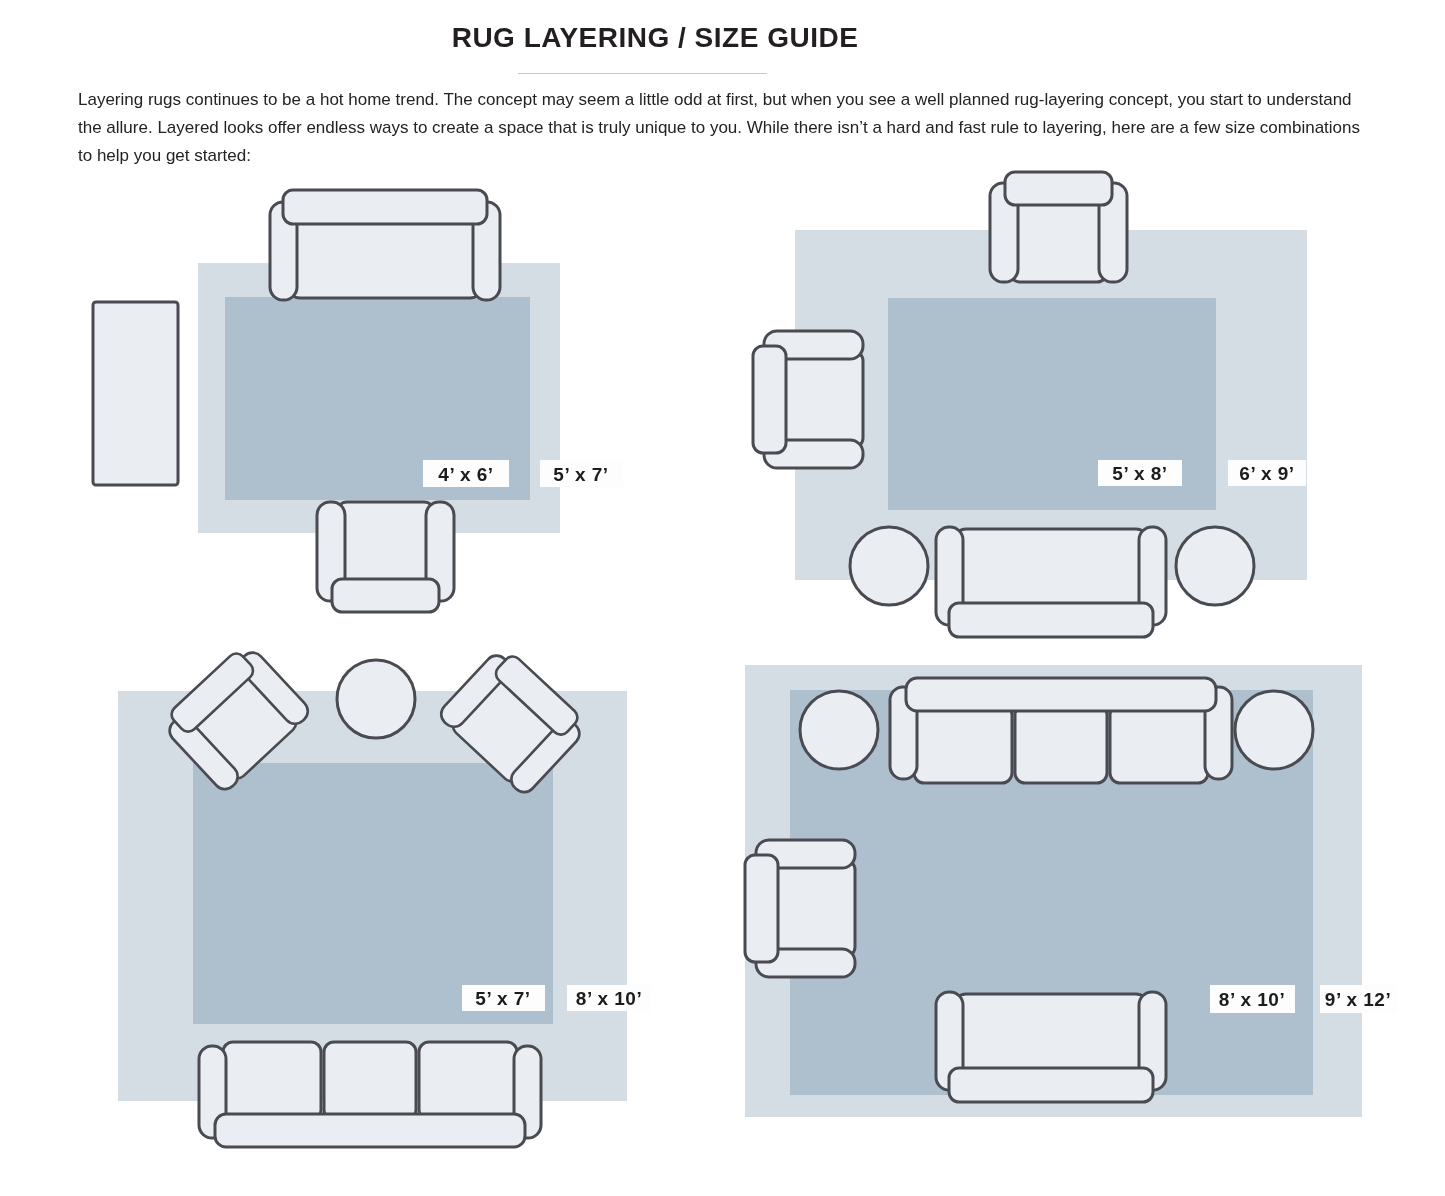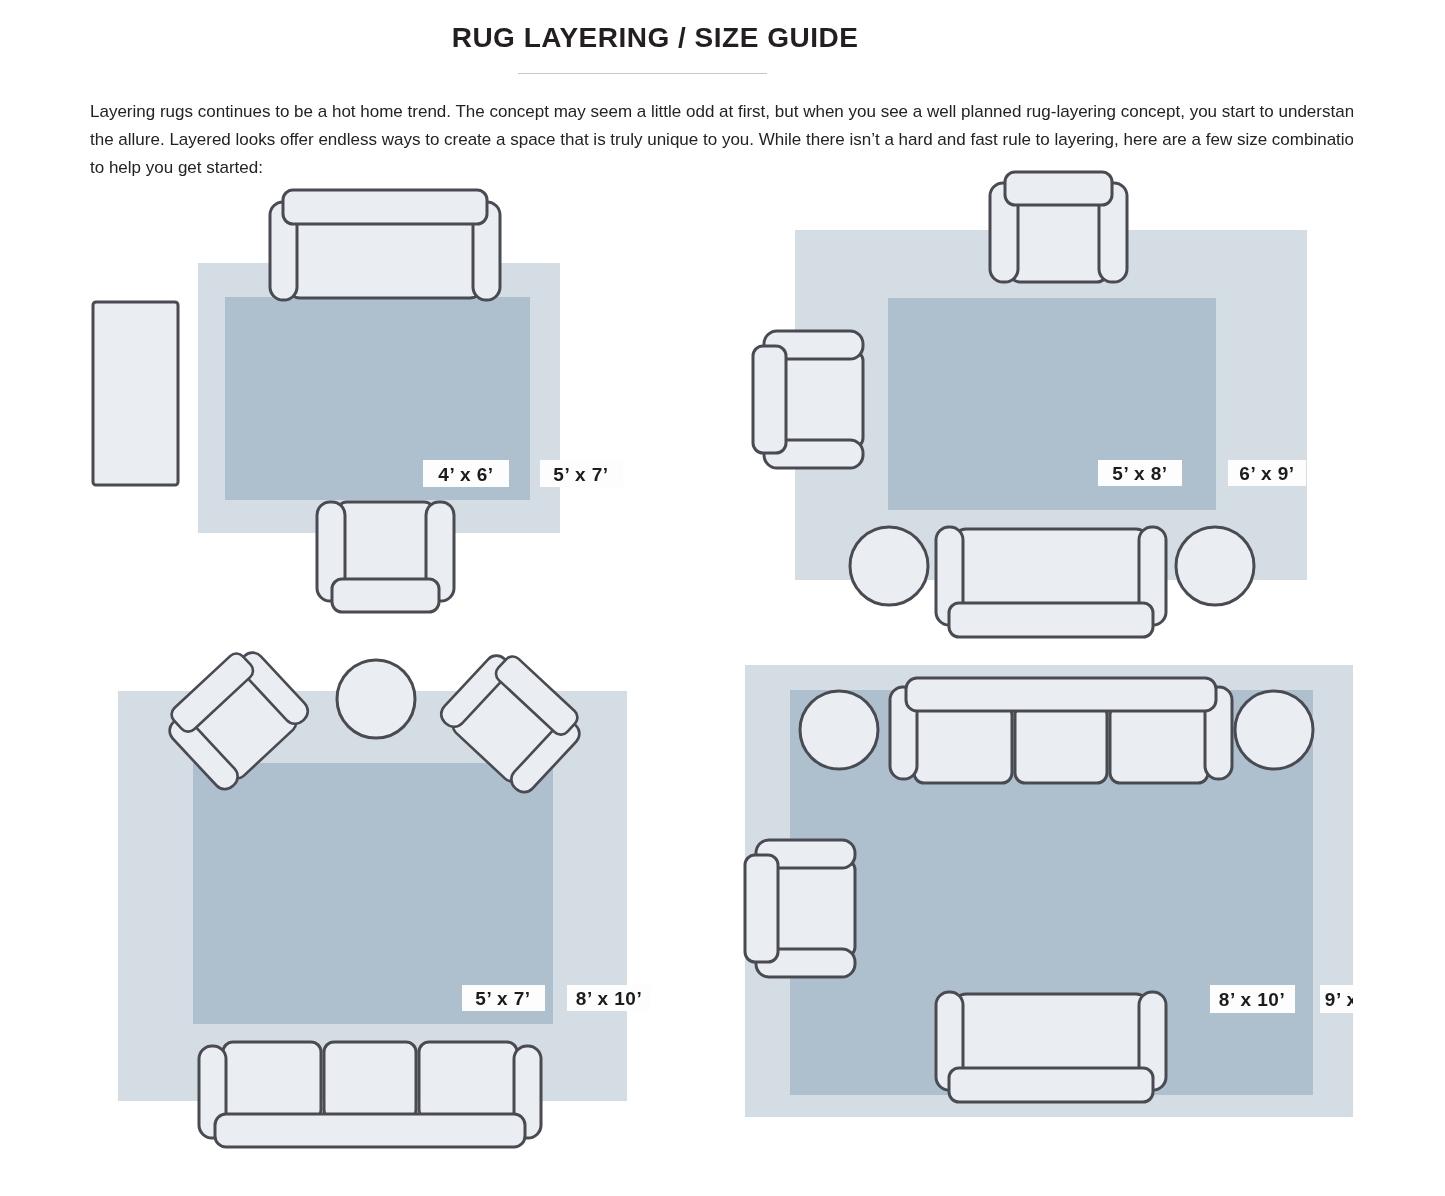--- a/index.html
+++ b/index.html
@@ -9,32 +9,32 @@
     --furniture-fill:#eaeef3;
     --furniture-stroke:#4a4b52;
     --label-bg:#fdfdfd;
     --label-text:#1c1c1e;
     --title-color:#231f20;
     --body-color:#232323;
     --divider-color:#c8c8c8;
   }
   html,body{margin:0;padding:0;}
   body{background:var(--page-bg);font-family:"Liberation Sans", sans-serif;}
-  .page{position:relative;width:1353px;height:1196px;background:var(--page-bg);overflow:hidden;}
+  .page{position:relative;width:1353px;height:1196px;background:var(--page-bg);overflow:hidden;padding-left:44px;}
   .page-title{
     position:absolute;top:22px;left:0;width:1310px;margin:0;
     text-align:center;font-size:28px;font-weight:bold;color:var(--title-color);
     letter-spacing:0.5px;
   }
   .title-divider{
     position:absolute;top:73px;left:518px;width:249px;height:1px;
     background:var(--divider-color);
   }
   .intro{
-    position:absolute;top:86px;left:78px;width:1290px;margin:12px;
+    position:absolute;top:86px;left:78px;width:1290px;margin:0;
     font-size:17px;line-height:28px;color:var(--body-color);
   }
   svg{position:absolute;top:0;left:0;}
   .rug-outer{fill:var(--outer-rug);}
   .rug-inner{fill:var(--inner-rug);}
   .furn{fill:var(--furniture-fill);stroke:var(--furniture-stroke);stroke-width:3;stroke-linejoin:round;}
   .label-box{fill:var(--label-bg);}
   .label-text{
     font-family:"Liberation Sans", sans-serif;font-size:19px;font-weight:bold;
     fill:var(--label-text);letter-spacing:0.5px;

